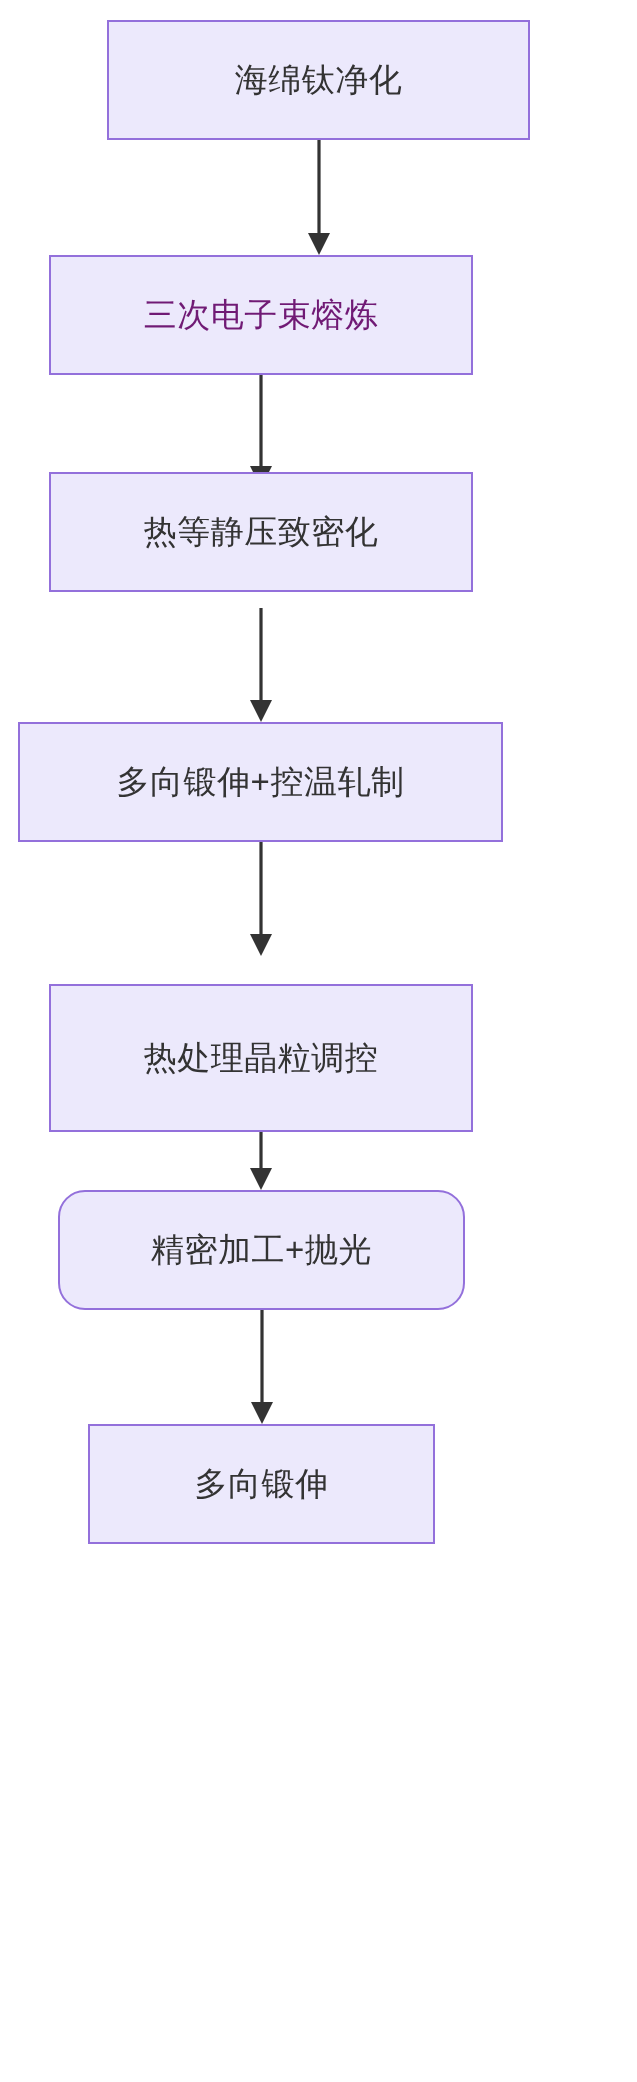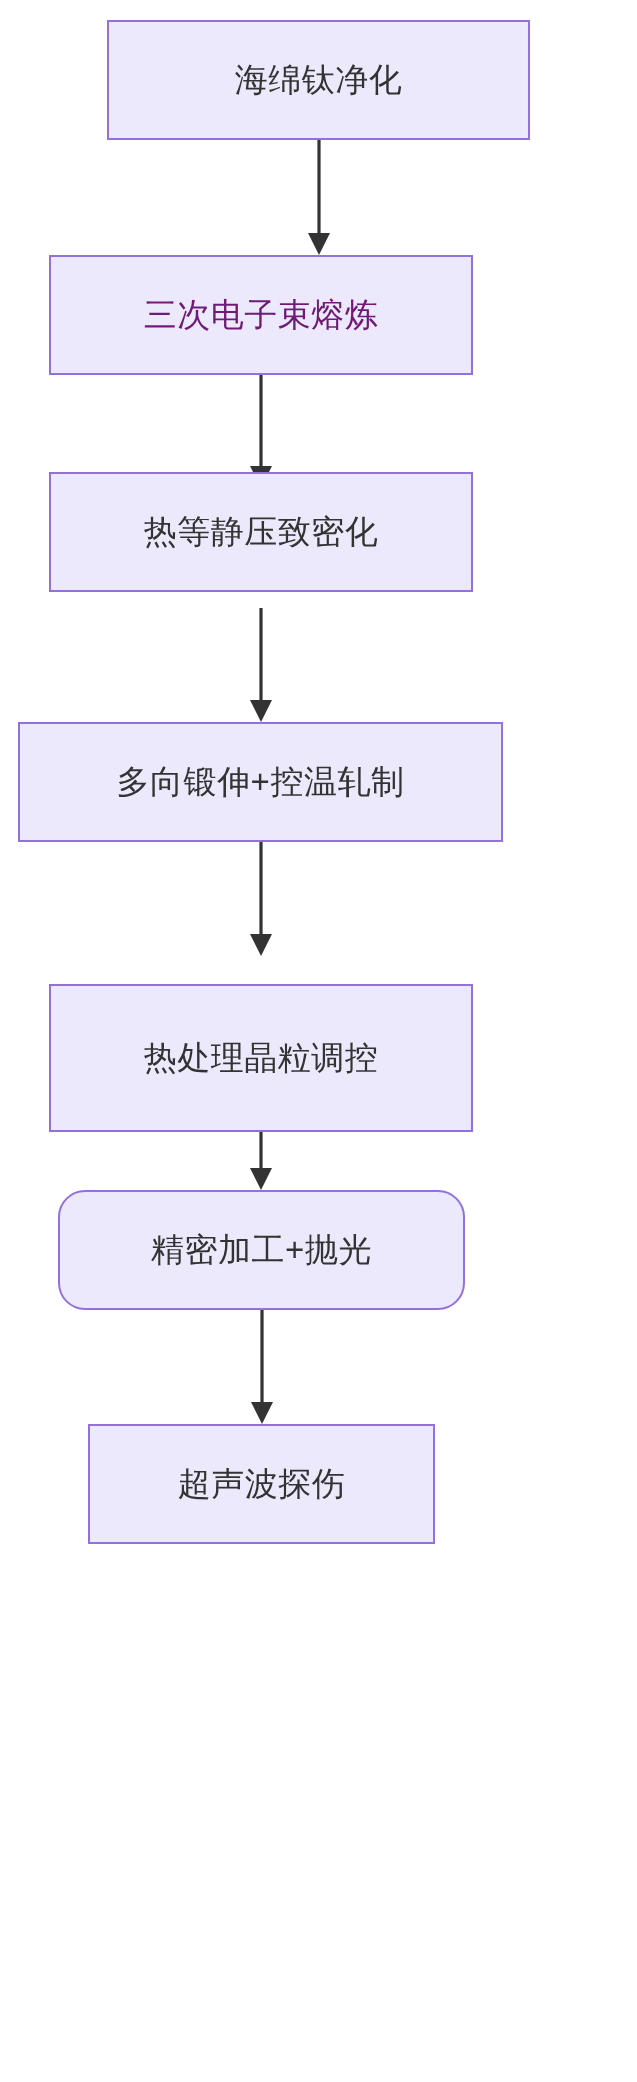--- a/index.html
+++ b/index.html
@@ -88,16 +88,16 @@
       <div class="node" style="left: 18px; top: 722px; width: 485px; height: 120px; background: rgb(236, 233, 252); border-color: rgb(147, 112, 219); color: rgb(51, 51, 51);">
         <span class="node-label">多向锻伸+控温轧制</span>
       </div>
       <div class="node" style="left: 49px; top: 956px; width: 424px; height: 148px; background: rgb(236, 233, 252); border-color: rgb(147, 112, 219); color: rgb(51, 51, 51); margin-top: 28px;">
         <span class="node-label">热处理晶粒调控</span>
       </div>
       <div class="node" style="left: 58px; top: 1190px; width: 407px; height: 120px; background: rgb(236, 233, 252); border-color: rgb(147, 112, 219); color: rgb(51, 51, 51); border-radius: 27px;">
         <span class="node-label">精密加工+抛光</span>
       </div>
       <div class="node" style="left: 88px; top: 1424px; width: 347px; height: 120px; background: rgb(236, 233, 252); border-color: rgb(147, 112, 219); color: rgb(51, 51, 51);">
-        <span class="node-label">超声波探伤</span>
+        <span class="node-label">多向锻伸</span>
       </div>
     </div>
 </div>
 
 </body></html>

